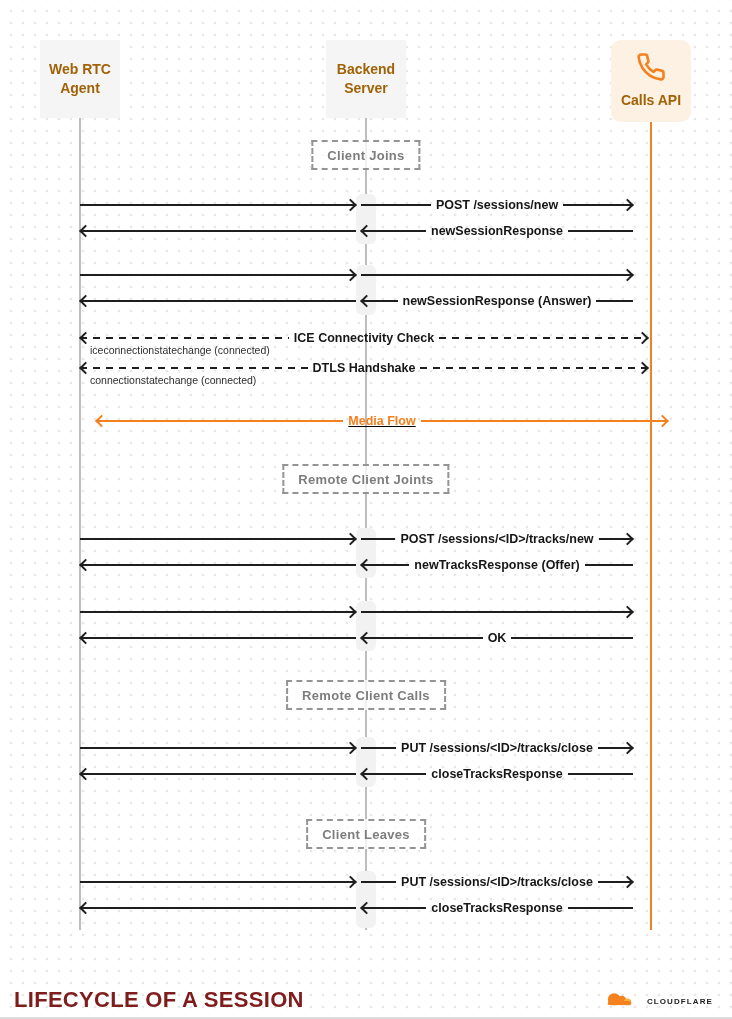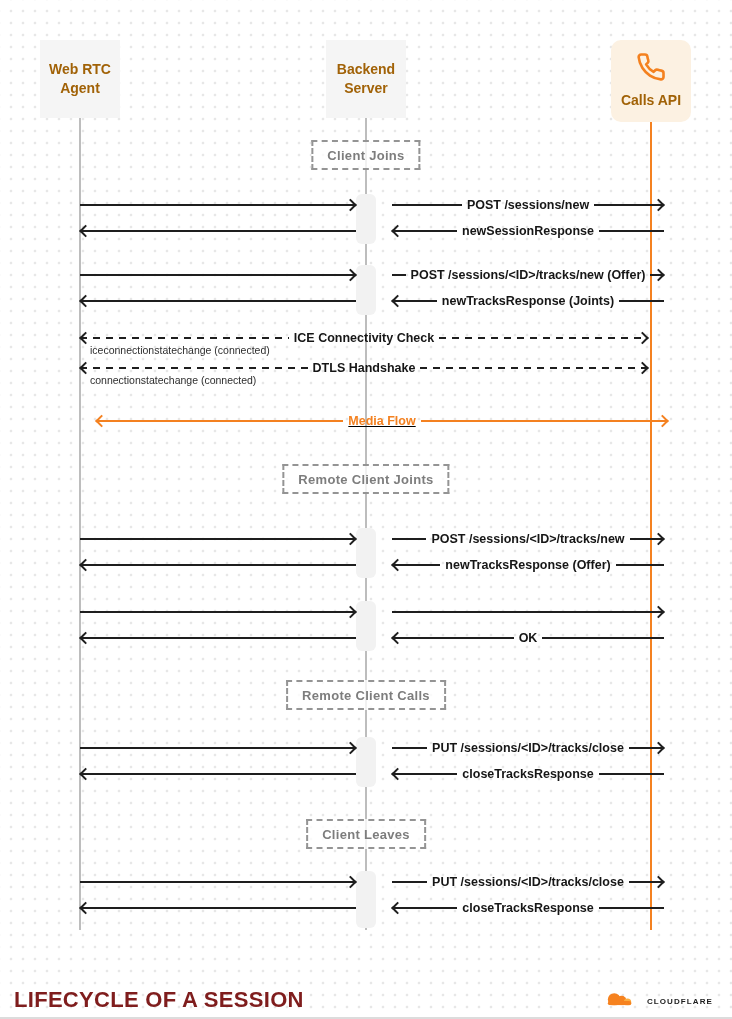--- a/index.html
+++ b/index.html
@@ -34,21 +34,21 @@
   .msg.dash .ln { background:repeating-linear-gradient(90deg,#1e1e1e 0 7px,transparent 7px 13px); }
   .msg.orange .ln { background:#f48120; }
   .msg .lbl { font-size:12.5px; font-weight:700; color:#161616; padding:0 5px; white-space:nowrap; }
   .msg.orange .lbl { color:#f48120; }
   .head { position:absolute; width:9px; height:9px; top:50%;
     border-top:2.4px solid #1e1e1e; border-right:2.4px solid #1e1e1e; }
   .head.r { right:1px; transform:translateY(-50%) rotate(45deg); }
   .head.l { left:1px; transform:translateY(-50%) rotate(-135deg); }
   .msg.orange .head { border-color:#f48120; }
   .l-seg { left:80px; width:276px; }
-  .r-seg { left:392px; width:272px; }
+  .r-seg { left:361px; width:272px; }
   .full  { left:80px; width:568px; }
   .full-o{ left:96px; width:572px;text-decoration:underline; }
   
   .note { position:absolute; font-size:10.5px; color:#2e2e2e; z-index:5; white-space:nowrap; }
   
   .title { position:absolute; left:14px; top:987px; font-size:22px; font-weight:700;
     letter-spacing:.3px; color:#7f1d1d; z-index:6; }
   .logo { position:absolute; right:19px; top:991px; display:flex; align-items:center; gap:12px; z-index:6; }
   .logo .word { font-size:8px; font-weight:700; letter-spacing:1.1px; color:#1d1d1d; }
 </style>
@@ -116,28 +116,27 @@
     <span class="head l"></span>
     <span class="ln"></span>
   </div>
 
 <div class="msg l-seg" style="top:264px">
     <span class="ln"></span>
     <span class="head r"></span>
   </div>
 <div class="msg r-seg" style="top:264px">
     <span class="ln"></span>
-    <span class="lbl">POST /sessions/&lt;ID&gt;/tracks/new (Offer)</span>
     <span class="ln"></span>
     <span class="head r"></span>
   </div>
 <div class="msg r-seg" style="top:290px">
     <span class="head l"></span>
     <span class="ln"></span>
-    <span class="lbl">newTracksResponse (Joints)</span>
+    <span class="lbl">newSessionResponse (Answer)</span>
     <span class="ln"></span>
   </div>
 <div class="msg l-seg" style="top:290px">
     <span class="head l"></span>
     <span class="ln"></span>
   </div>
 
 <div class="msg full dash" style="top:327px">
     <span class="head l"></span>
     <span class="ln"></span>

